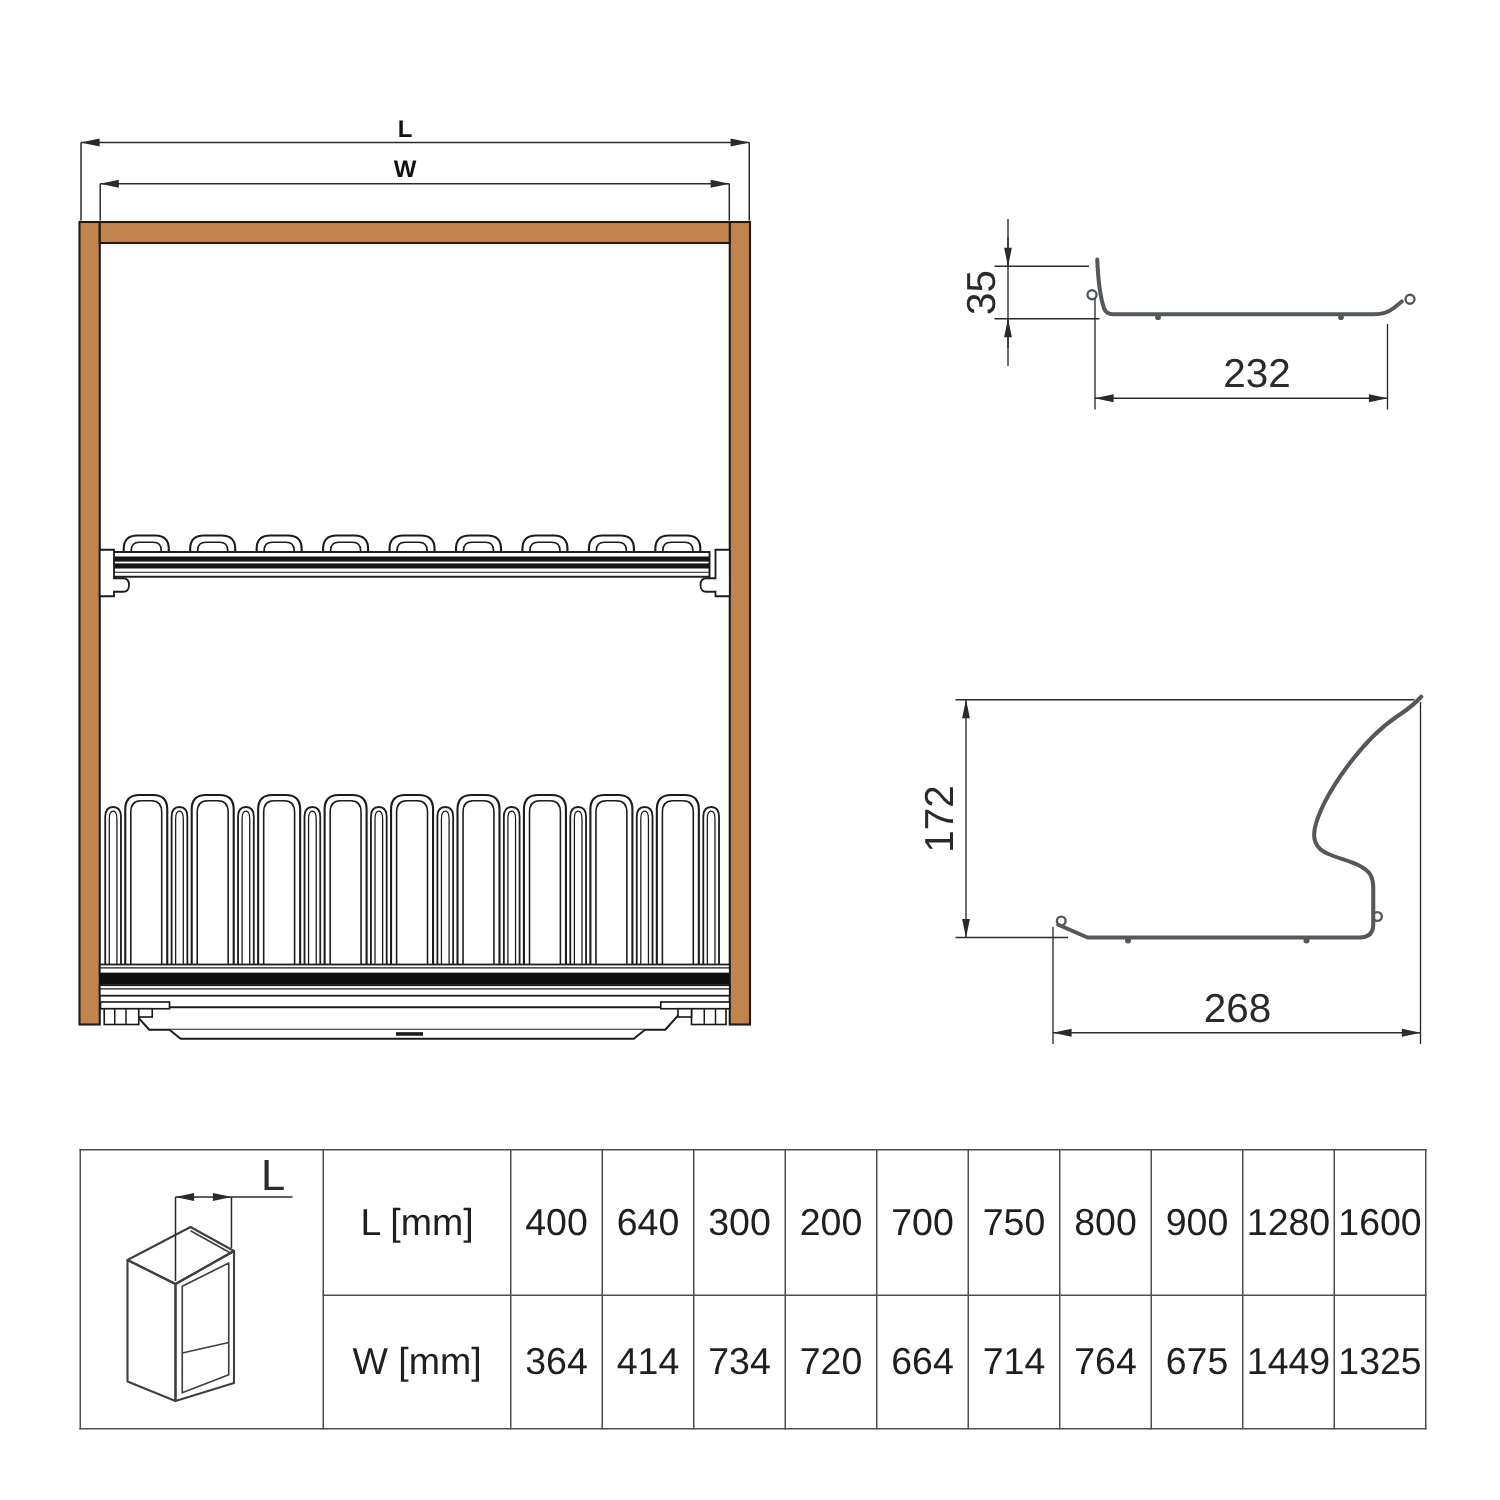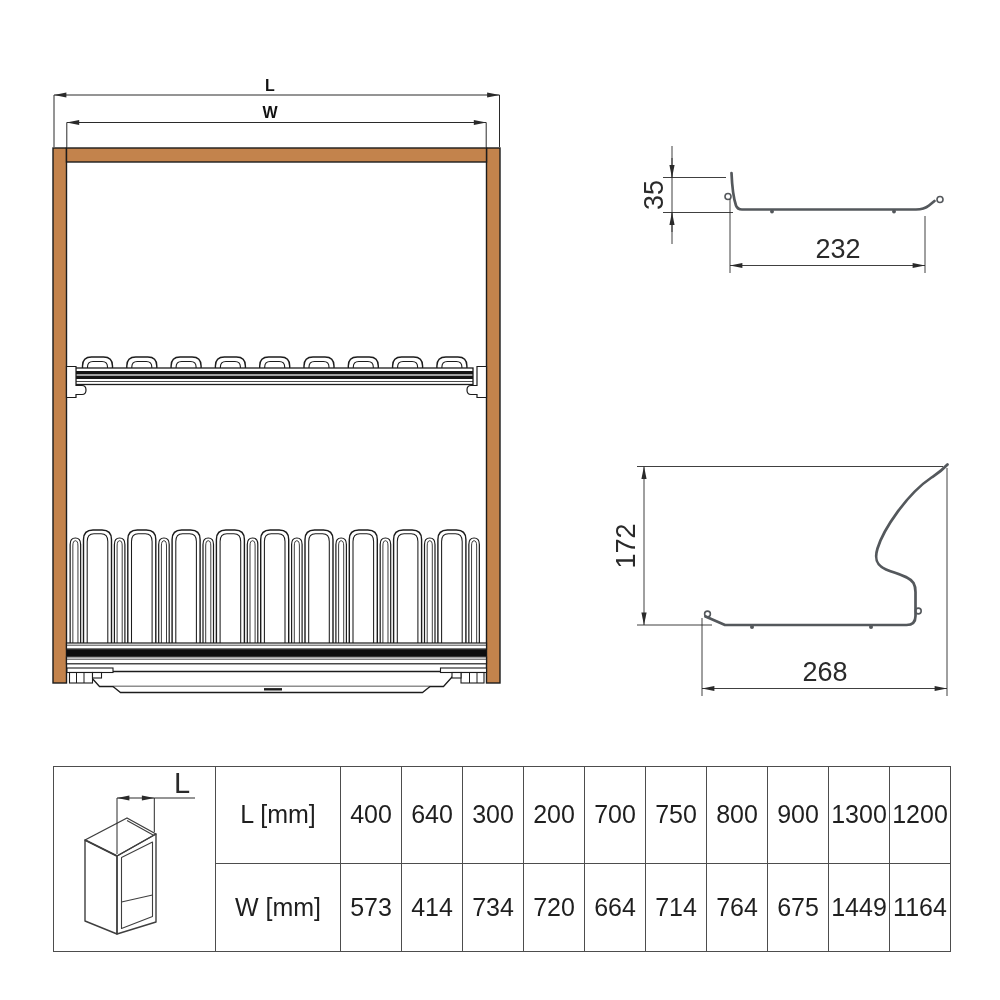--- a/index.html
+++ b/index.html
@@ -226,31 +226,31 @@
       </td>
       <td>L [mm]</td>
       <td>400</td>
       <td>640</td>
       <td>300</td>
       <td>200</td>
       <td>700</td>
       <td>750</td>
       <td>800</td>
       <td>900</td>
-      <td>1300</td>
-      <td>1200</td>
+      <td>1280</td>
+      <td>1600</td>
     </tr>
     <tr style="height:87px">
       <td>W [mm]</td>
-      <td>573</td>
+      <td>364</td>
       <td>414</td>
       <td>734</td>
       <td>720</td>
       <td>664</td>
       <td>714</td>
       <td>764</td>
       <td>675</td>
       <td>1449</td>
-      <td>1164</td>
+      <td>1325</td>
     </tr>
   </tbody>
     </table>
 </div>
 
 </body></html>

